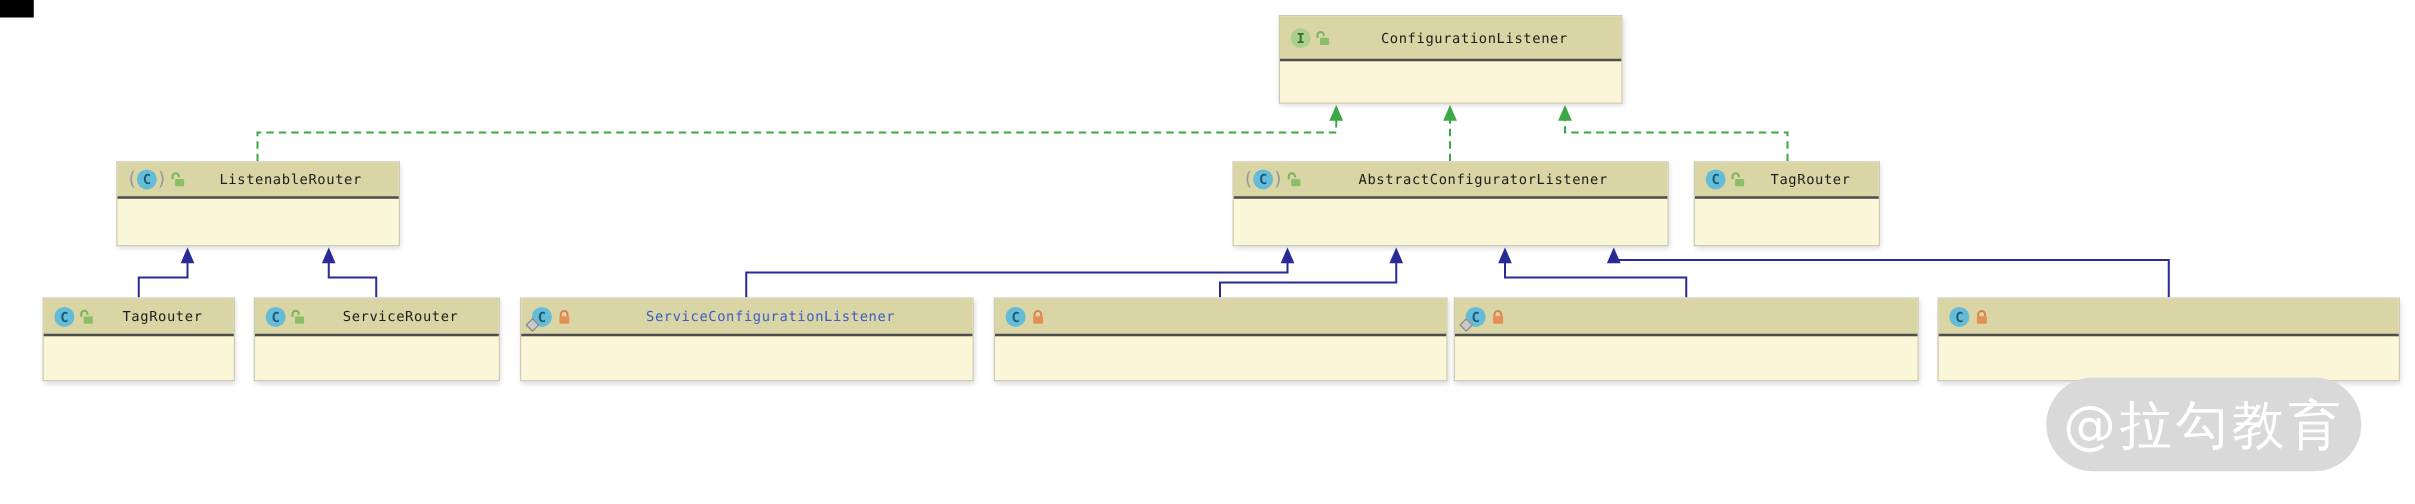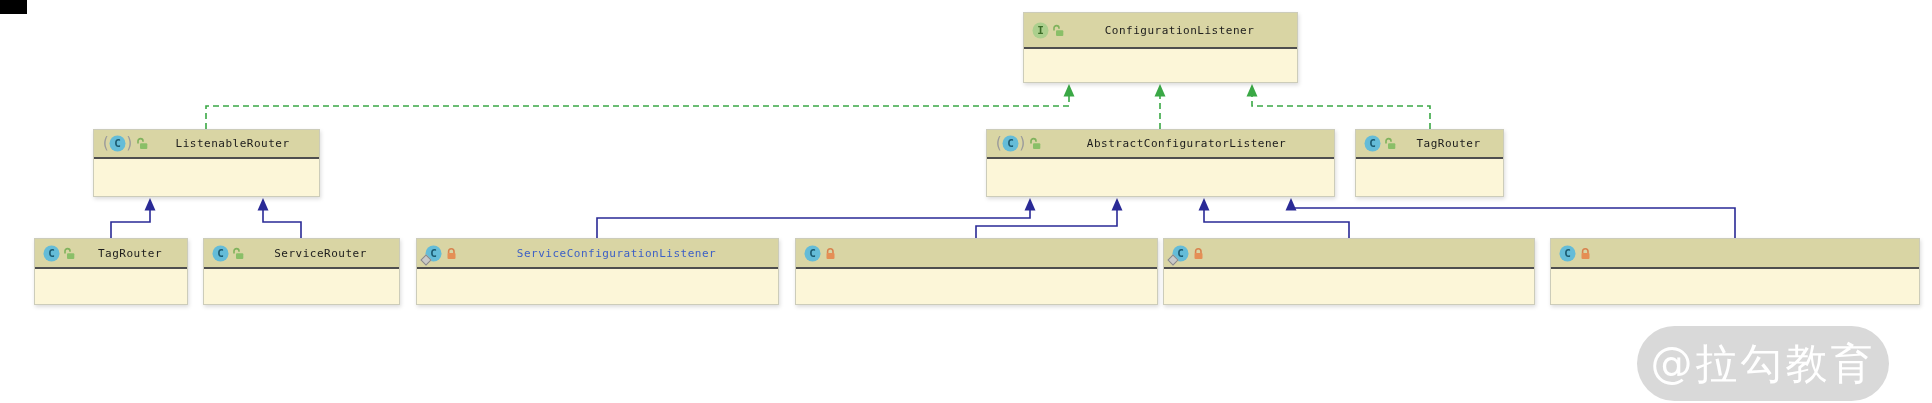--- a/index.html
+++ b/index.html
@@ -267,16 +267,16 @@
                 <path d="M3.6 6.4 V4.4 a2.7 2.7 0 0 1 5.4 0 v2" fill="none" stroke="#d9824e" stroke-width="1.6"></path>
                 <rect x="2.5" y="6" width="8" height="6" rx="1" fill="#e58f55"></rect>
               </svg>
             </span>
           </span>
         </div>
         <div class="bod"></div>
       </div>
     </div>
   <div id="artifact" style="left: 0px; top: 0px; width: 27px; height: 14px; background: rgb(0, 0, 0);"></div>
-  <div id="watermark" style="left: 1637px; top: 302px; width: 252px; height: 75px; background: rgb(217, 217, 217); margin-top: 24px;">
+  <div id="watermark" style="left: 1637px; top: 302px; width: 252px; height: 75px; background: rgb(217, 217, 217);">
     <span>@拉勾教育</span>
   </div>
 </div>
 
 </body></html>

